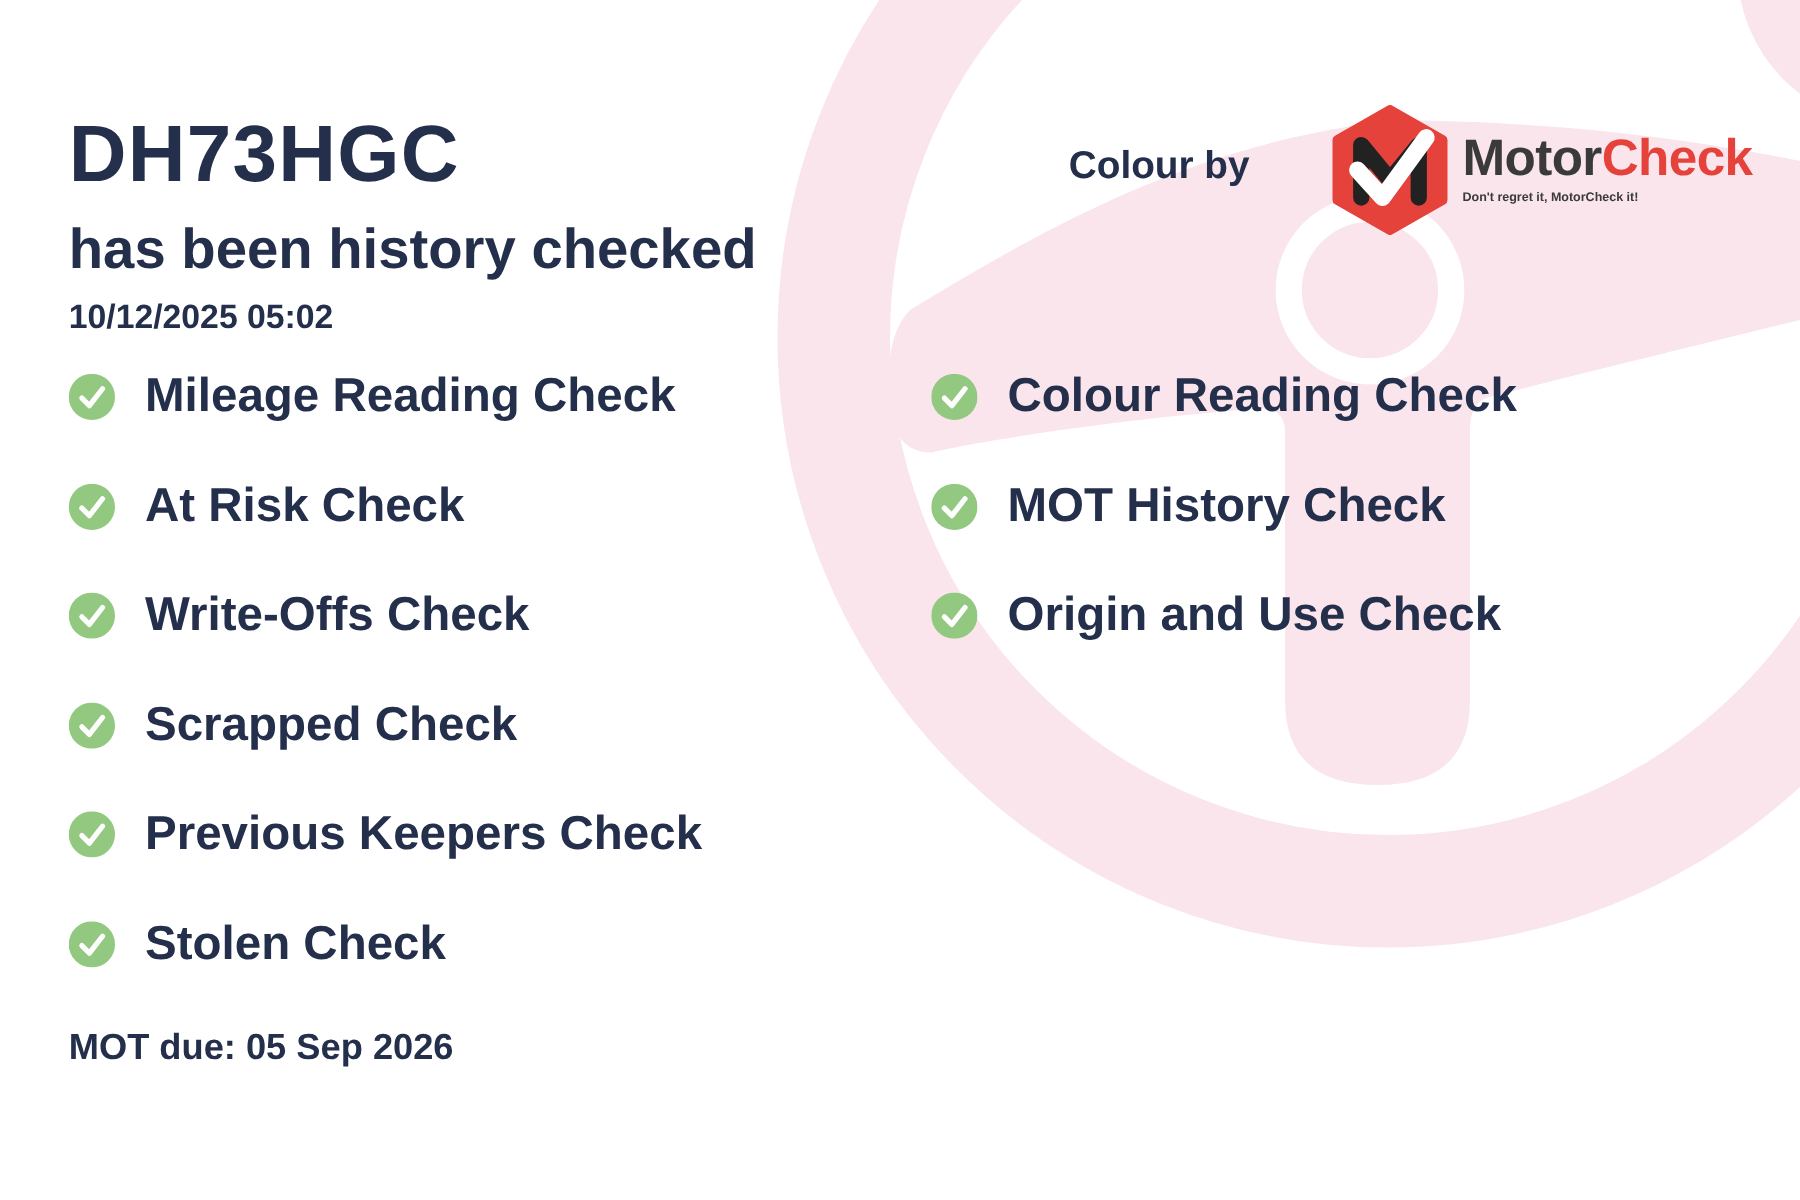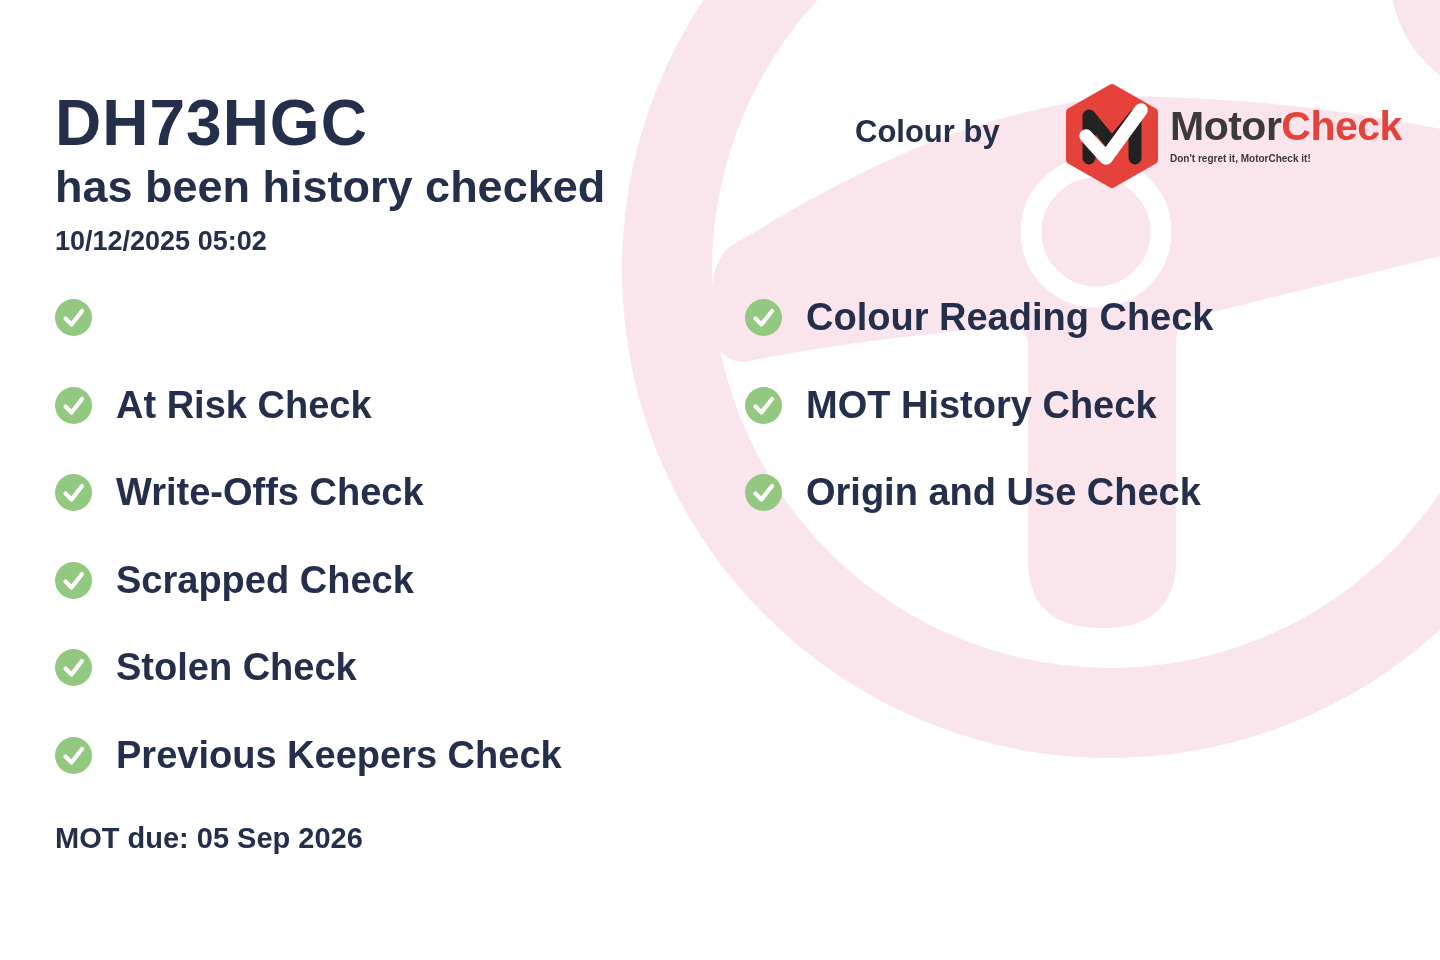--- a/index.html
+++ b/index.html
@@ -23,21 +23,21 @@
     background:var(--white);
     overflow:hidden;
   }
   .bg{
     position:absolute;inset:0;z-index:0;
   }
   .content{position:absolute;inset:0;z-index:1;}
 
   .header{position:absolute;left:55px;top:88px;color:var(--navy);}
   .reg{font-size:64px;font-weight:800;line-height:1.12;letter-spacing:1px;}
-  .subtitle{font-size:45px;font-weight:700;line-height:1.2;margin-top:0;}
+  .subtitle{font-size:45px;font-weight:700;line-height:1.2;margin-top:12px;}
   .timestamp{font-size:27px;font-weight:700;margin-top:12px;}
 
   .powered-label{
     position:absolute;left:855px;top:114px;
     font-size:31px;font-weight:600;color:var(--navy);
   }
   .logo-hex{position:absolute;left:1062px;top:84px;width:100px;height:104px;}
   .brand{position:absolute;left:1170px;top:106px;white-space:nowrap;}
   .brand-name{font-size:41px;font-weight:700;line-height:1;letter-spacing:-0.5px;}
   .brand-name .motor{color:var(--dark);}
@@ -109,20 +109,21 @@
       <div class="tagline">Don't regret it, MotorCheck it!</div>
     </div>
 
     <div class="col col-left">
 
         <div class="row">
           <svg class="tick" viewBox="0 0 37 37" aria-hidden="true">
             <circle cx="18.5" cy="18.5" r="18.5" style="fill:var(--green)"></circle>
             <path d="M 10.5 19.5 L 16.5 25.5 L 27 12" fill="none" stroke="#FFFFFF" stroke-width="4.2" stroke-linecap="round" stroke-linejoin="round"></path>
           </svg>
+          <span class="label">Mileage Reading Check</span>
         </div>
 
         <div class="row">
           <svg class="tick" viewBox="0 0 37 37" aria-hidden="true">
             <circle cx="18.5" cy="18.5" r="18.5" style="fill:var(--green)"></circle>
             <path d="M 10.5 19.5 L 16.5 25.5 L 27 12" fill="none" stroke="#FFFFFF" stroke-width="4.2" stroke-linecap="round" stroke-linejoin="round"></path>
           </svg>
           <span class="label">At Risk Check</span>
         </div>
 
@@ -140,29 +141,29 @@
             <path d="M 10.5 19.5 L 16.5 25.5 L 27 12" fill="none" stroke="#FFFFFF" stroke-width="4.2" stroke-linecap="round" stroke-linejoin="round"></path>
           </svg>
           <span class="label">Scrapped Check</span>
         </div>
 
         <div class="row">
           <svg class="tick" viewBox="0 0 37 37" aria-hidden="true">
             <circle cx="18.5" cy="18.5" r="18.5" style="fill:var(--green)"></circle>
             <path d="M 10.5 19.5 L 16.5 25.5 L 27 12" fill="none" stroke="#FFFFFF" stroke-width="4.2" stroke-linecap="round" stroke-linejoin="round"></path>
           </svg>
-          <span class="label">Stolen Check</span>
+          <span class="label">Previous Keepers Check</span>
         </div>
 
         <div class="row">
           <svg class="tick" viewBox="0 0 37 37" aria-hidden="true">
             <circle cx="18.5" cy="18.5" r="18.5" style="fill:var(--green)"></circle>
             <path d="M 10.5 19.5 L 16.5 25.5 L 27 12" fill="none" stroke="#FFFFFF" stroke-width="4.2" stroke-linecap="round" stroke-linejoin="round"></path>
           </svg>
-          <span class="label">Previous Keepers Check</span>
+          <span class="label">Stolen Check</span>
         </div>
       </div>
 
     <div class="col col-right">
 
         <div class="row">
           <svg class="tick" viewBox="0 0 37 37" aria-hidden="true">
             <circle cx="18.5" cy="18.5" r="18.5" style="fill:var(--green)"></circle>
             <path d="M 10.5 19.5 L 16.5 25.5 L 27 12" fill="none" stroke="#FFFFFF" stroke-width="4.2" stroke-linecap="round" stroke-linejoin="round"></path>
           </svg>

